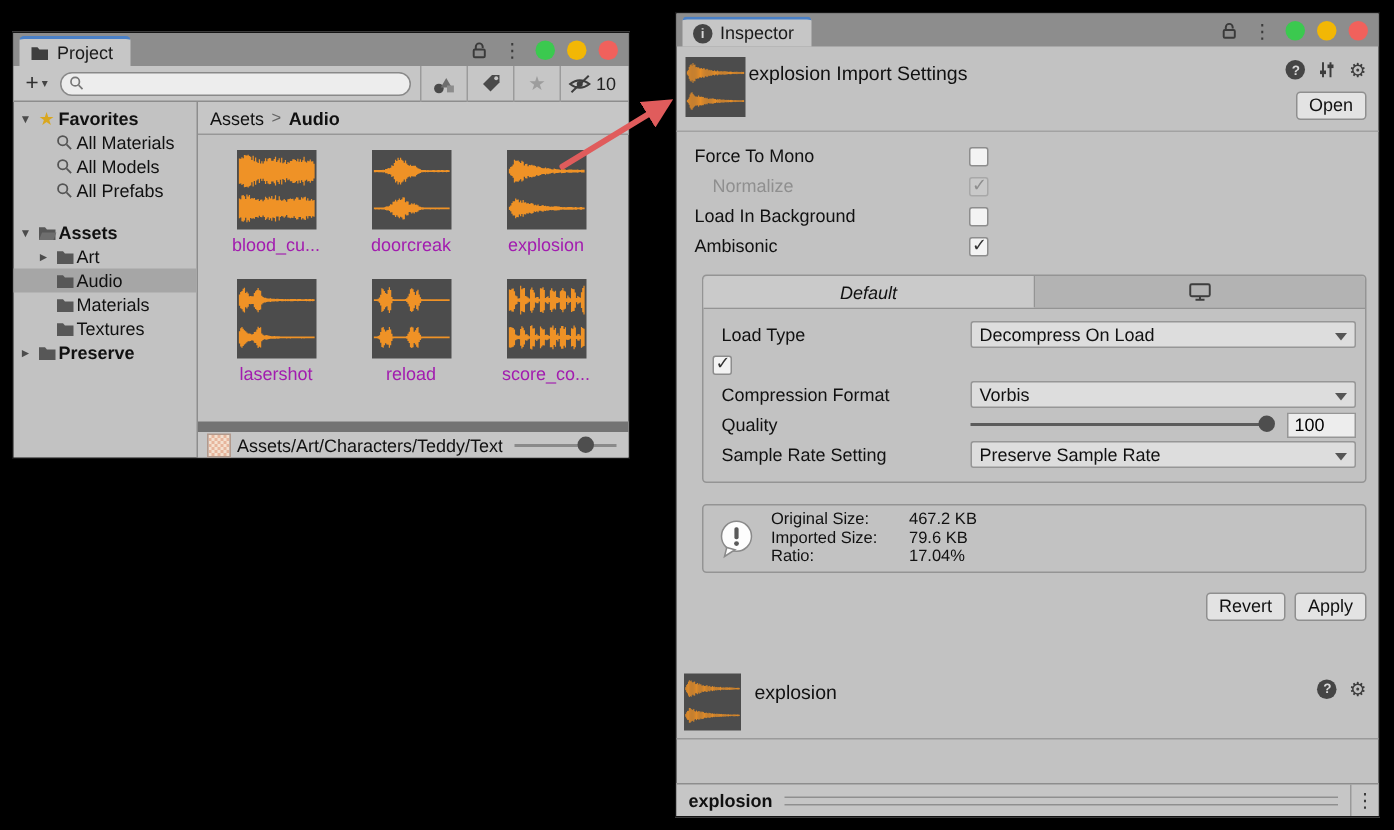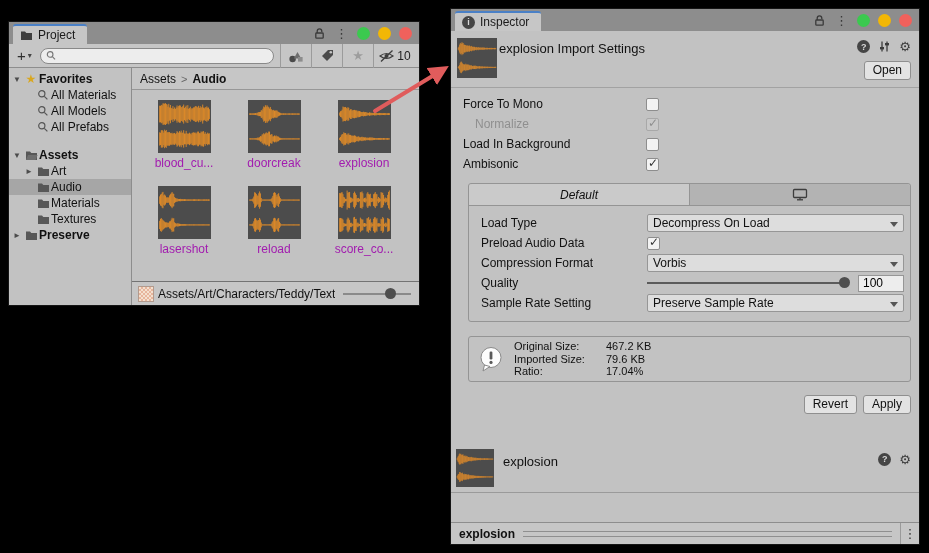--- a/index.html
+++ b/index.html
@@ -46,21 +46,21 @@
   .rightpane { flex:1; display:flex; flex-direction:column; min-width:0; }
   .breadcrumb { height:22px; background:#c6c6c6; border-bottom:1px solid #979797; display:flex; align-items:center;
                 gap:5px; padding-left:8px; font-size:12px; flex:none; }
   .crumb-sep { color:#666; font-size:11px; }
   .gridarea { flex:1; position:relative; }
   .cell { position:absolute; width:84px; text-align:center; }
   .thumb { width:53px; height:53px; margin:0 auto; background:#4c4c4c; }
   .thumb svg { width:100%; height:100%; display:block; }
   .cell .gl { font-size:12px; margin-top:3px; color:#a21caf; }
 
-  .statusbar { height:24px; background:#c6c6c6; border-top:1px solid #737373; display:flex; align-items:center;
+  .statusbar { height:24px; background:#c6c6c6; border-top:7px solid #737373; display:flex; align-items:center;
                padding:0 8px 0 6px; gap:4px; flex:none; }
   .texicon { width:16px; height:16px; flex:none; border:1px solid #b29a8d;
              background:conic-gradient(#e7b59c 25%,#f4e0cf 0 50%,#e7b59c 0 75%,#f4e0cf 0); background-size:4px 4px; }
   .statuspath { font-size:12px; white-space:nowrap; overflow:hidden; }
   .zoom-slider { flex:1; height:2px; background:#8a8a8a; position:relative; margin-left:4px; min-width:46px; }
   .zoom-knob { position:absolute; left:62%; top:-5px; width:11px; height:11px; border-radius:50%; background:#4e4e4e; }
 
   
   .ins-header { height:57px; position:relative; border-bottom:1px solid #a2a2a2; flex:none; }
   .ihthumb { position:absolute; left:6px; top:7px; width:40px; height:40px; background:#4c4c4c; }
@@ -425,21 +425,20 @@
     </div>
     <div class="pbody">
       <div class="f-row">
         <span class="f-label">Load Type</span>
         <div class="dd">
           <span>Decompress On Load</span>
           <span class="dd-arrow"></span>
         </div>
       </div>
       <div class="f-row">
-        <span class="f-label">Preload Audio Data</span>
         <span class="checkbox on"></span>
       </div>
       <div class="f-row">
         <span class="f-label">Compression Format</span>
         <div class="dd">
           <span>Vorbis</span>
           <span class="dd-arrow"></span>
         </div>
       </div>
       <div class="f-row">

